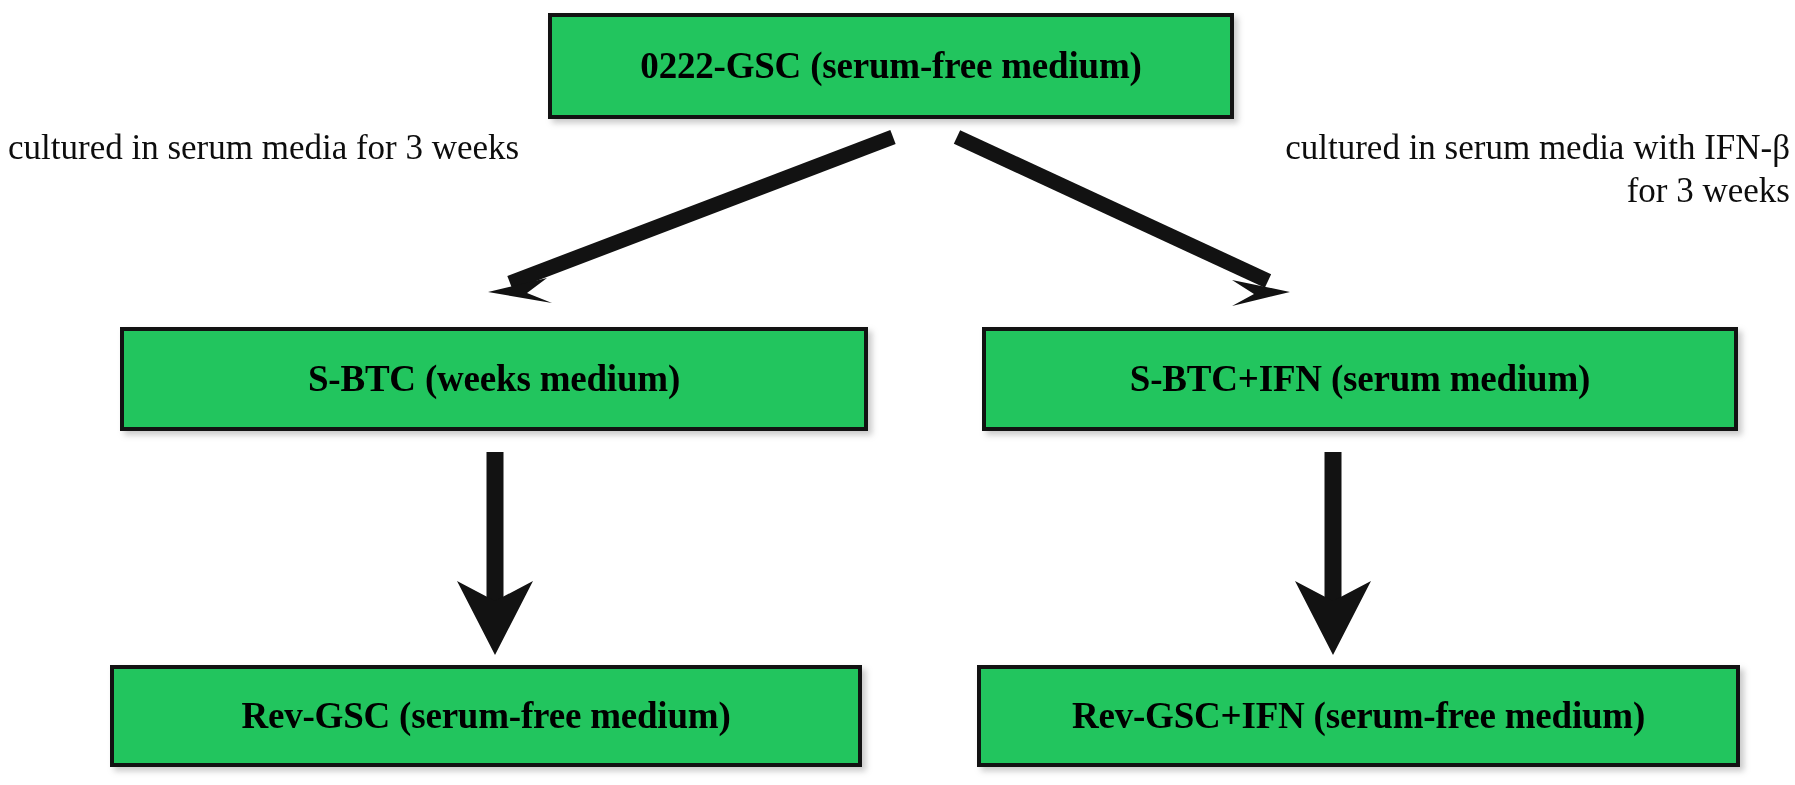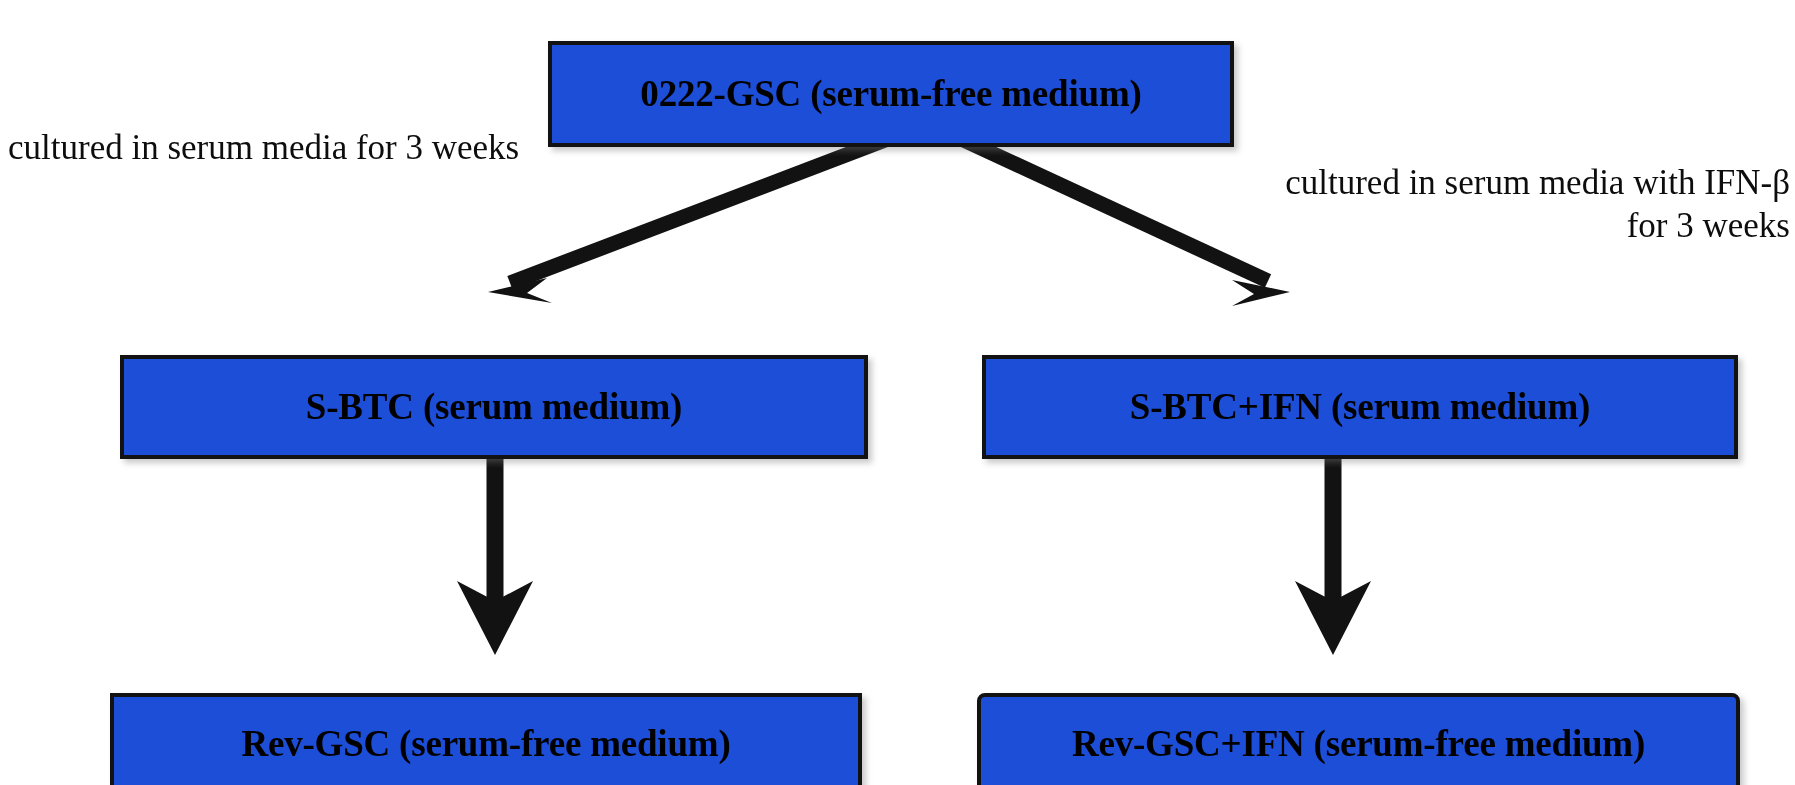--- a/index.html
+++ b/index.html
@@ -20,56 +20,55 @@
     position: absolute;
     left: 0; top: 0;
     width: 1795px;
     height: 785px;
   }
 
   
   .node {
     position: absolute;
     box-sizing: border-box;
-    background: #1d4ed8;
+    background: #22c55e;
     border: 4px solid #121212;
     box-shadow: 4px 4px 6px rgba(120,120,120,0.40);
     display: flex;
     align-items: center;
     justify-content: center;
     text-align: center;
-    margin-top: 28px;
   }
   .node-label {
     font-family: "Liberation Serif", "DejaVu Serif", serif;
     font-weight: bold;
     font-size: 37px;
     line-height: 1.1;
     letter-spacing: -0.2px;
     white-space: nowrap;
   }
 
   #node-top    { left: 548px;  top: 13px;  width: 686px; height: 106px; }
   #node-sbtc   { left: 120px;  top: 327px; width: 748px; height: 104px; }
   #node-sbtcifn{ left: 982px;  top: 327px; width: 756px; height: 104px; }
   #node-revgsc { left: 110px;  top: 665px; width: 752px; height: 102px; }
-  #node-revifn { left: 977px;  top: 665px; width: 763px; height: 102px; border-radius: 8px; }
+  #node-revifn { left: 977px;  top: 665px; width: 763px; height: 102px; }
 
   
   .edge-label {
     position: absolute;
     font-family: "Liberation Serif", "DejaVu Serif", serif;
     font-weight: normal;
     font-size: 35px;
     line-height: 1.22;
     white-space: pre-line;
     color: #0d0d0d;
   }
   #label-left   { left: 8px;   top: 127px; text-align: center; }
-  #label-right  { right: 5px;  top: 127px; text-align: right; margin-top: 35px; }
+  #label-right  { right: 5px;  top: 127px; text-align: right; }
   #label-middle { left: 480px; top: 468px; width: 800px; text-align: center; }
 
   
   .arrows {
     position: absolute;
     left: 0; top: 0;
     width: 1795px;
     height: 785px;
     pointer-events: none;
   }
@@ -100,21 +99,21 @@
       <line x1="1333" y1="452" x2="1333" y2="612" stroke="#121212" stroke-width="17" stroke-linecap="butt"></line>
       <path d="M 1333 655 L 1295 581 L 1333 601 L 1371 581 Z" fill="#121212"></path>
     </g>
   </svg>
 
   <div class="node" id="node-top">
     <span class="node-label">0222-GSC (serum-free medium)</span>
   </div>
 
   <div class="node" id="node-sbtc">
-    <span class="node-label">S-BTC (serum medium)</span>
+    <span class="node-label">S-BTC (weeks medium)</span>
   </div>
 
   <div class="node" id="node-sbtcifn">
     <span class="node-label">S-BTC+IFN (serum medium)</span>
   </div>
 
   <div class="node" id="node-revgsc">
     <span class="node-label">Rev-GSC (serum-free medium)</span>
   </div>
 

